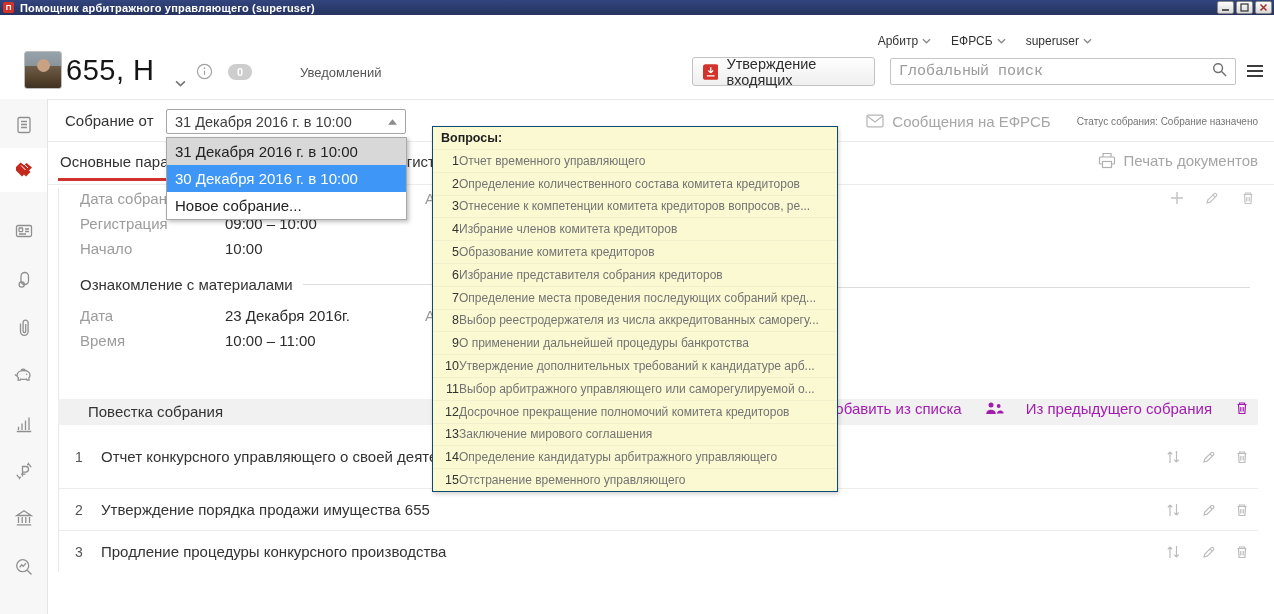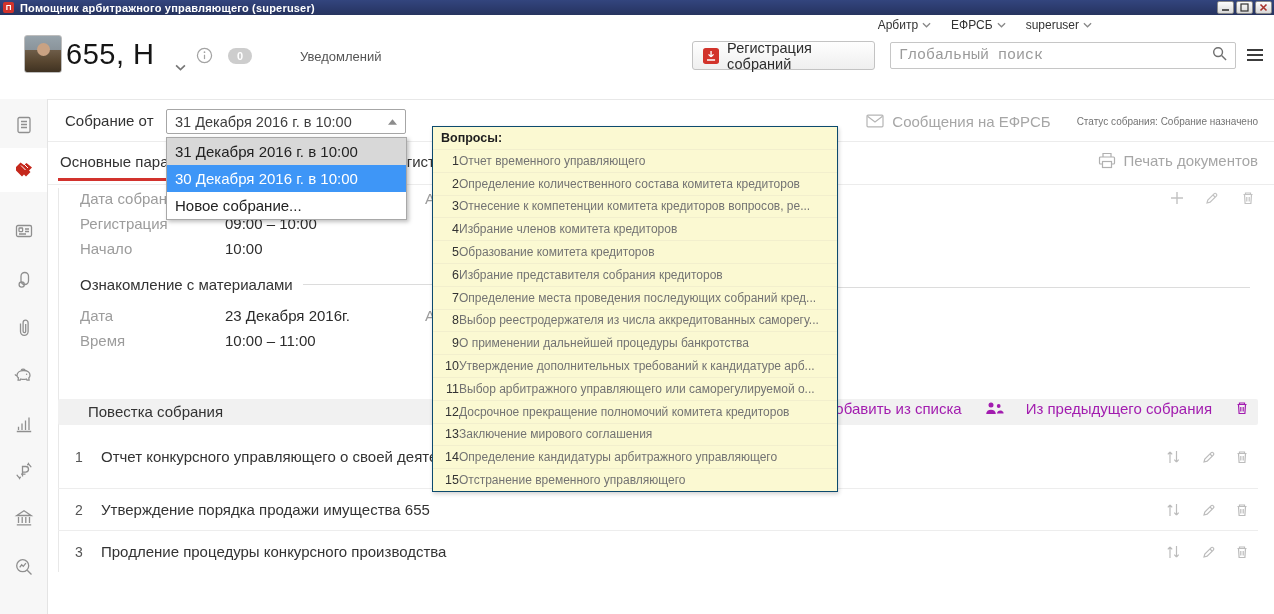--- a/index.html
+++ b/index.html
@@ -14,21 +14,21 @@
     display:flex; align-items:center; }
   .titlebar .logo { width:11px; height:11px; margin-left:3px; border-radius:2px; background:#d2332b;
     color:#fff; font-size:8px; font-weight:bold; line-height:11px; text-align:center; }
   .titlebar .wtitle { color:#fff; font-size:11px; font-weight:bold; margin-left:6px; letter-spacing:.2px; }
   .winbtns { position:absolute; right:2px; top:1px; display:flex; gap:2px; }
   .winbtn { width:17px; height:13px; background:linear-gradient(180deg,#fdfdfd,#d8d8d8);
     border:1px solid #8a8a8a; border-radius:2px; display:flex; align-items:center; justify-content:center; }
   .winbtn svg { display:block; }
 
   
-  .header { position:absolute; left:0; top:15px; width:1108px; height:84px; background:#fff; }
+  .header { position:absolute; left:0; top:31px; width:1108px; height:84px; background:#fff; }
   .acct-bar { position:absolute; right:16px; top:3px; display:flex; gap:20px; font-size:12px; color:#333; }
   .acct-item { display:flex; align-items:center; gap:4px; cursor:pointer; }
   .acct-item svg { color:#888; }
   .avatar { position:absolute; left:24px; top:20px; width:38px; height:38px; border:1px solid #bdbdbd; border-radius:3px;
     background:linear-gradient(180deg,#97a3ab 0%,#8a949b 38%,#6d5c48 40%,#57452f 72%,#3f3222 100%); overflow:hidden; }
   .avatar::before { content:""; position:absolute; left:12px; top:7px; width:13px; height:13px; border-radius:50%;
     background:#c9a283; }
   .case-title { position:absolute; left:66px; top:23px; font-size:29px; color:#151515; letter-spacing:.5px; }
   .case-caret { position:absolute; left:175px; top:42px; color:#777; }
   .info-ic { position:absolute; left:196px; top:32px; color:#a3a3a3; }
@@ -182,21 +182,21 @@
       <div class="notif-label">Уведомлений</div>
     </div>
 
     <div class="reg-btn">
       <svg width="18" height="18" viewBox="0 0 18 18">
         <rect width="18" height="18" rx="3" fill="#d2332b"></rect>
         <g stroke="#fff" stroke-width="1.5" fill="none">
             <path d="M9 3.5v6.5M9 10l-2.8-2.8M9 10l2.8-2.8M4.5 13.5h9"></path>
           </g>
       </svg>
-      <span>Регистрация собраний</span>
+      <span>Утверждение входящих</span>
     </div>
 
     <div class="search-box">
       <input type="text" placeholder="Глобальный поиск" style="">
       <span class="search-ic">
         <svg width="15" height="15" viewBox="0 0 16 16" fill="none" stroke="currentColor" stroke-width="1.5">
             <circle cx="6.5" cy="6.5" r="4.7"></circle>
             <path d="M10.2 10.2L15 15"></path>
           </svg>
       </span>

